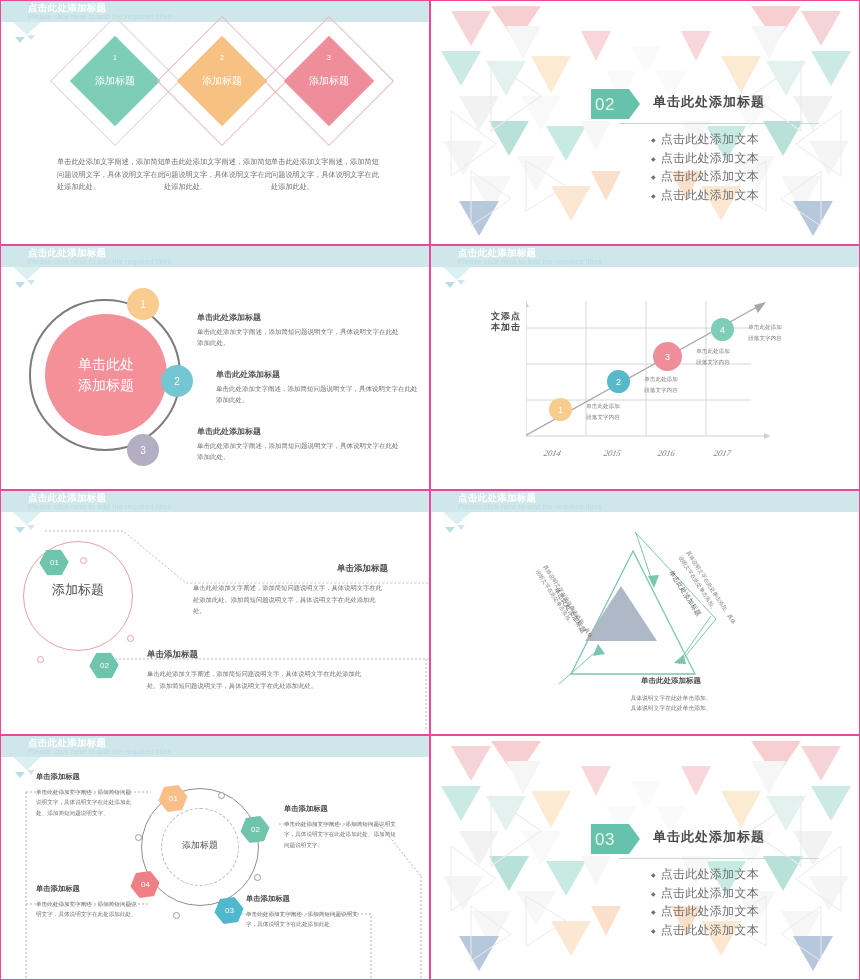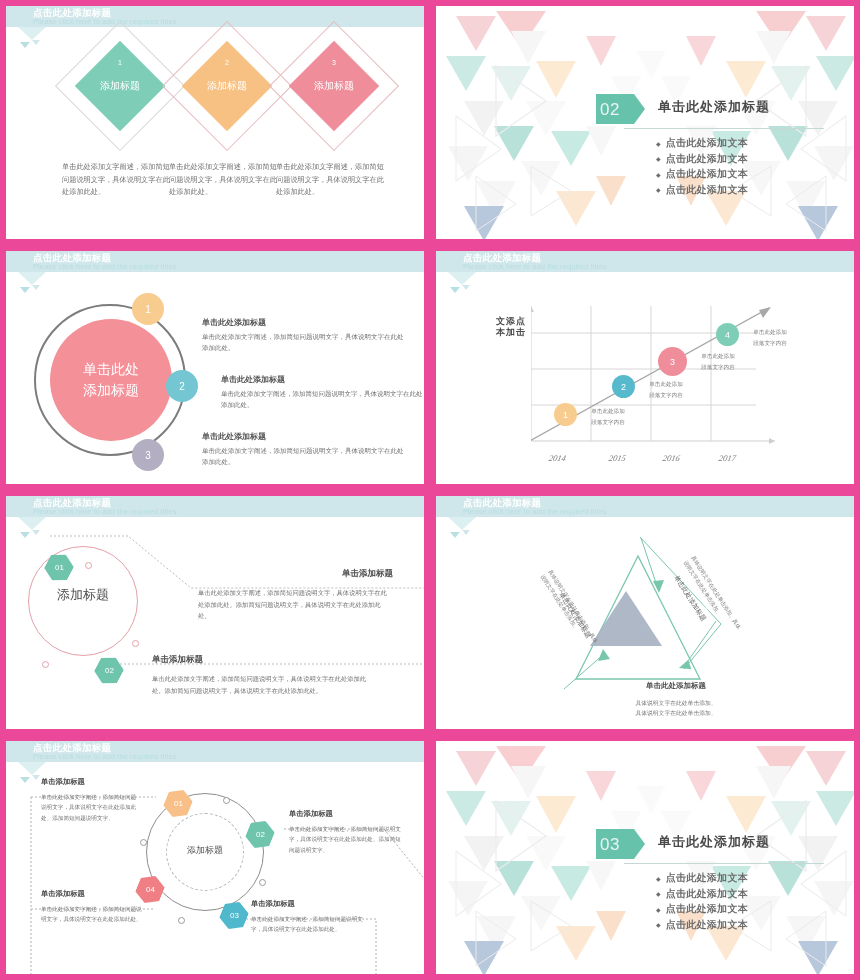--- a/index.html
+++ b/index.html
@@ -12,21 +12,21 @@
   .grid {
     width: 860px; height: 980px;
     display: grid;
     grid-template-columns: 430px 430px;
     grid-template-rows: 245px 245px 245px 245px;
   }
   .slide {
     position: relative;
     background: #ffffff;
     overflow: hidden;
-    border: 6px solid #ec4899;
+    border: 1px solid #ec4899;
   }
 
   
   .hdr {
     position:absolute; left:0; top:0; width:100%; height:21px;
     background:#cfe7ea;
   }
   .hdr-notch {
     position:absolute; left:12px; top:21px;
     width:0;height:0;
@@ -98,21 +98,21 @@
     position:absolute; left:62px; top:4px;
     font-size:13px; color:#4b4b4b; font-weight:bold; letter-spacing:1px;
   }
   .sd-rule {
     position:absolute; left:28px; top:34px; width:200px; height:1px;
     background:#c6d8d3;
   }
   .sd-list { position:absolute; left:60px; top:42px; }
   .sd-li { display:flex; align-items:center; margin-bottom:1.5px; }
   .sd-bullet { color:#6d6d6d; font-size:6px; margin-right:5px; }
-  .sd-li-txt { font-size:10px; color:#6d6d6d; letter-spacing:.3px;font-weight:bold; }
+  .sd-li-txt { font-size:12px; color:#6d6d6d; letter-spacing:.3px; }
 
   
   .c3-ring {
     position:absolute; left:28px; top:53px;
     width:152px; height:152px; border-radius:50%;
     border:2px solid #7c7c7c;
   }
   .c3-main {
     position:absolute; left:44px; top:68px;
     width:122px; height:122px; border-radius:50%;

